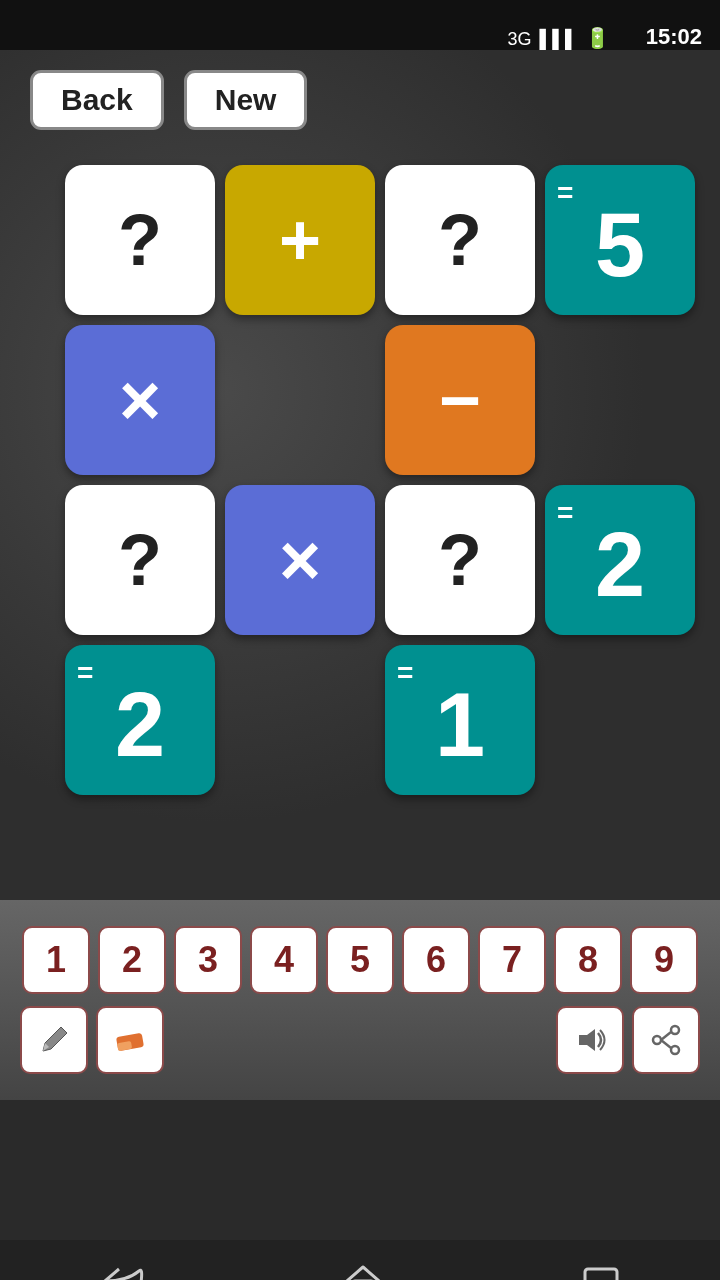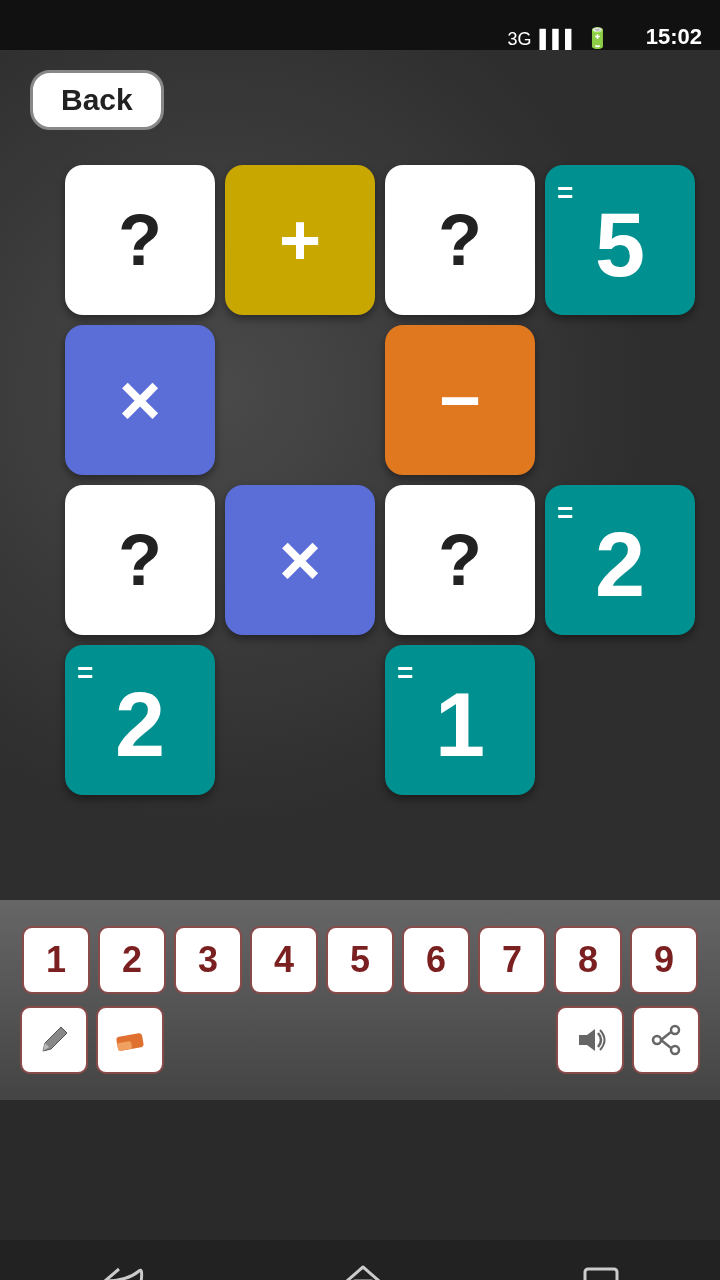--- a/index.html
+++ b/index.html
@@ -50,21 +50,21 @@
     
     .top-bar {
       display: flex;
       align-items: center;
       padding: 20px 30px;
       gap: 20px;
     }
     .top-btn {
       border: 3px solid #888;
       background: white;
-      border-radius: 20px;
+      border-radius: 11px;
       padding: 10px 28px;
       font-size: 30px;
       font-weight: bold;
       cursor: pointer;
       color: #222;
     }
     .top-btn.solve {
       margin-left: auto;
     }
 
@@ -228,20 +228,21 @@
   <span class="signal-icon">3G</span>
   <span class="signal-icon">▌▌▌</span>
   <span class="battery-icon">🔋</span>
   <span class="status-bar-text">15:02</span>
 </div>
 
 <div class="main-area">
 
   <div class="top-bar">
     <button class="top-btn">Back</button>
+    <button class="top-btn">New</button>
   </div>
 
   <div class="puzzle-grid">
 
     <div class="cell white">
       <span>?</span>
     </div>
     <div class="cell yellow">
       <span>+</span>
     </div>

